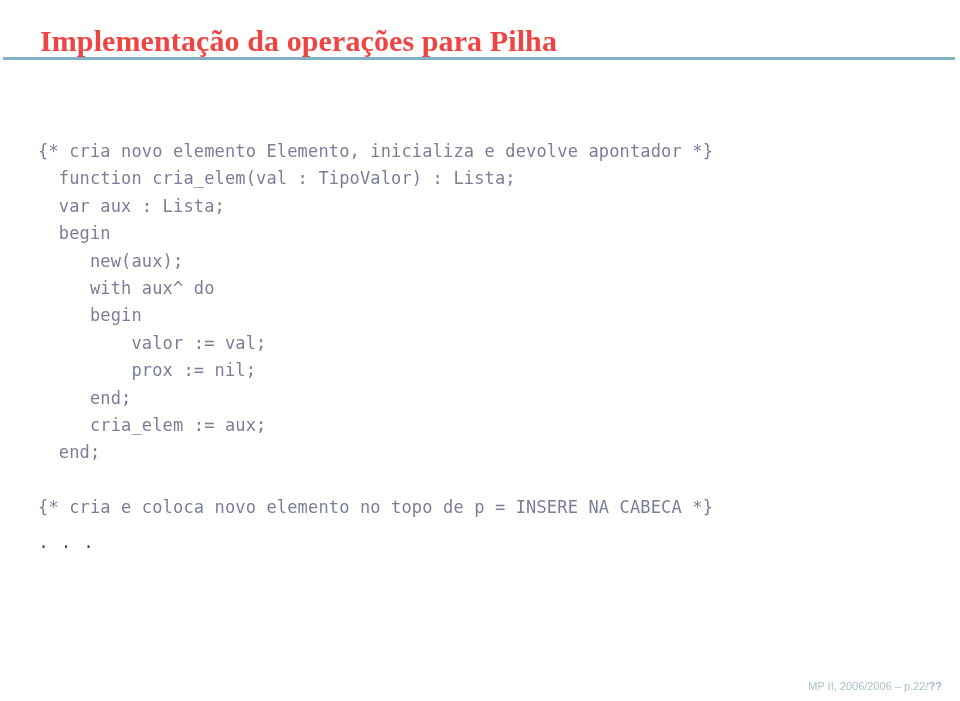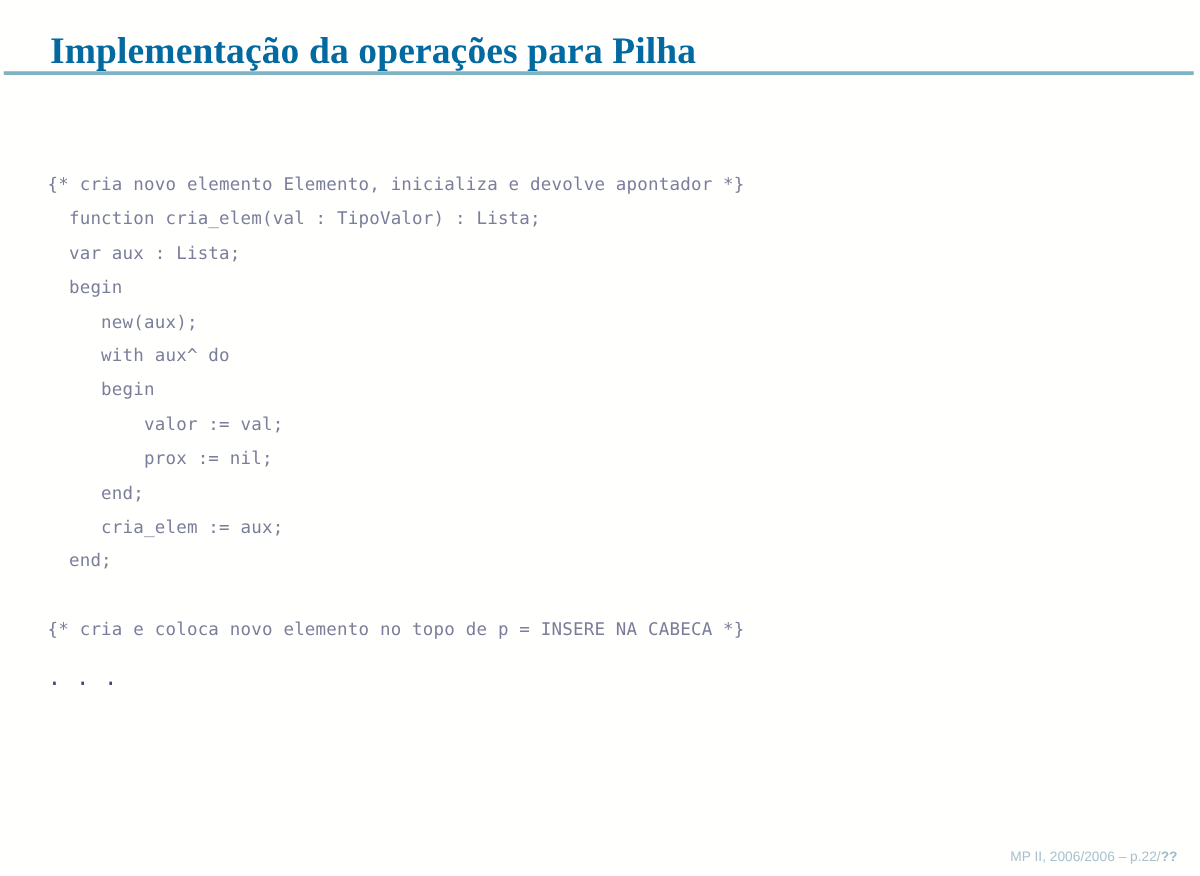--- a/index.html
+++ b/index.html
@@ -25,40 +25,40 @@
   
   .slide-title {
     position: absolute;
     left: 40px;
     top: 1px;
     font-family: "Liberation Serif", serif;
     font-weight: bold;
     font-size: 30px;
     line-height: 40px;
     letter-spacing: 0.1px;
-    color: #0369a1;
+    color: #ef4444;
     white-space: nowrap;
   }
 
   .title-rule {
     position: absolute;
     left: 3px;
     top: 57px;
     width: 952px;
     height: 3px;
     background: #7fb3c4;
   }
 
   
   .code-block {
     position: absolute;
     left: 38px;
     top: 121px;
     font-family: "Liberation Mono", "DejaVu Sans Mono", monospace;
-    font-size: 14px;
+    font-size: 17px;
     line-height: 27.4px;
     color: #7a7e9b;
     white-space: pre;
     letter-spacing: 0.15px;
   }
   .code-line {
     display: block;
     height: 27.4px;
     white-space: pre;
   }

